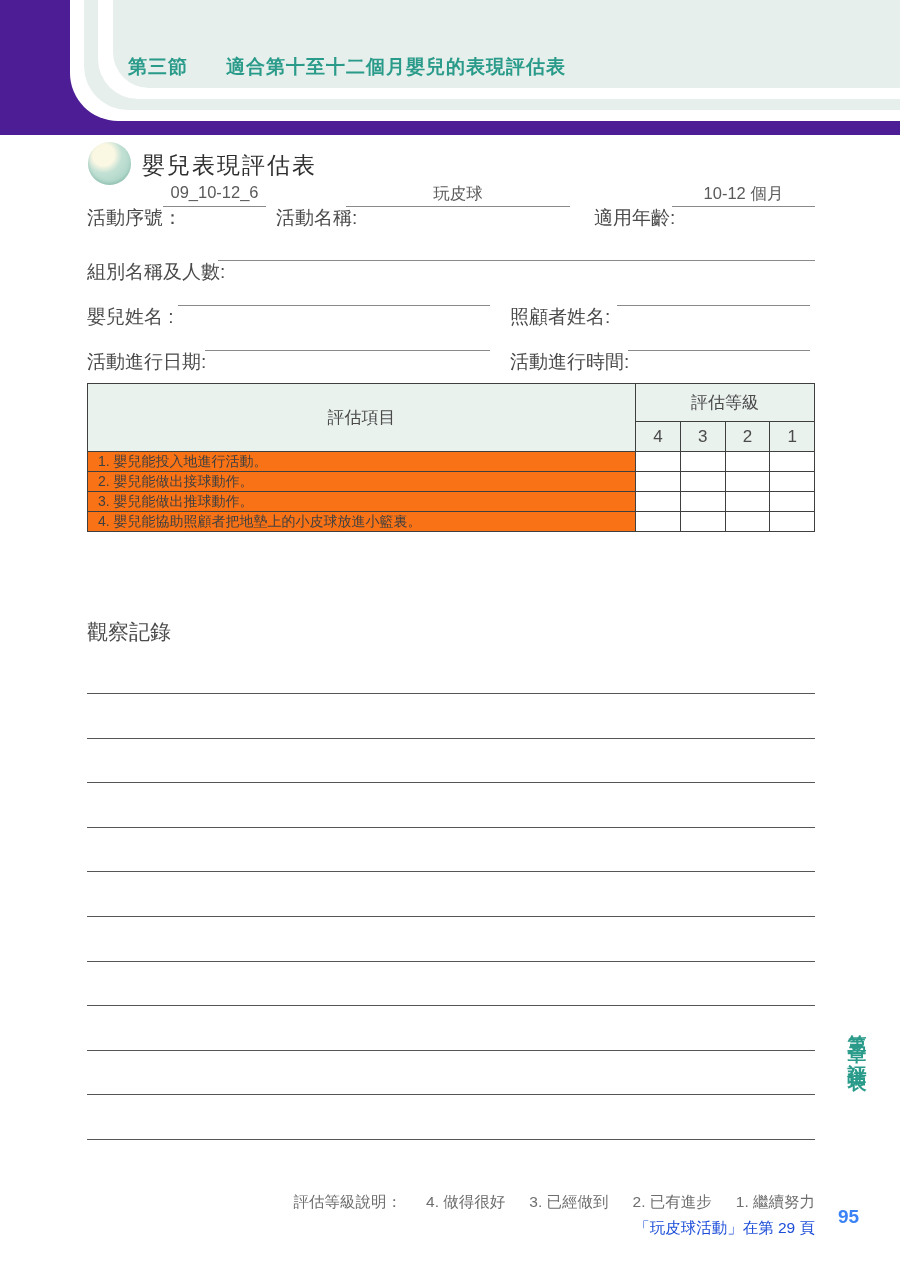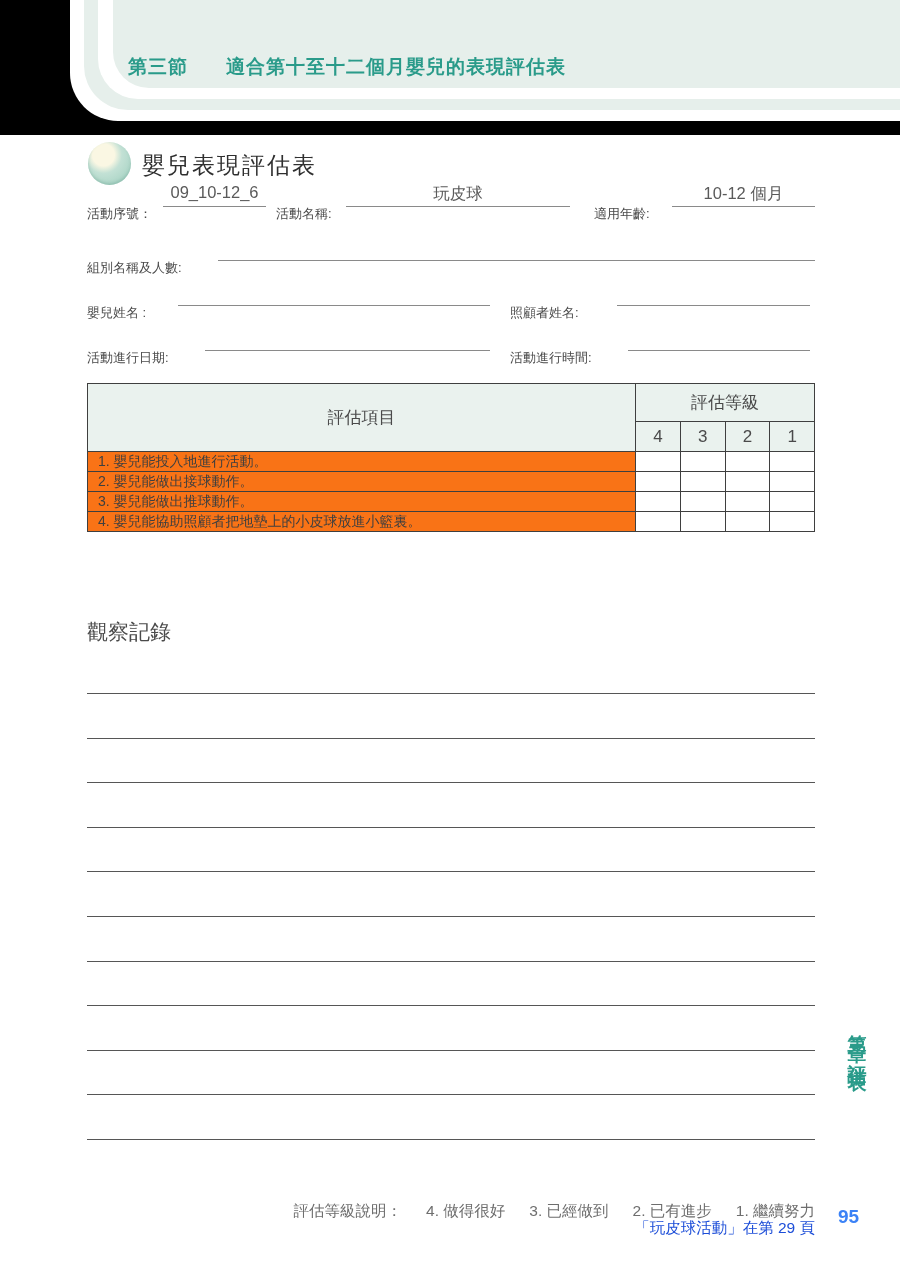--- a/index.html
+++ b/index.html
@@ -5,21 +5,21 @@
   * { margin:0; padding:0; box-sizing:border-box; }
   html,body { background:#fff; }
   body { font-family:"Liberation Sans","DejaVu Sans",sans-serif; }
   #page {
     position:relative; width:900px; height:1274px; background:#ffffff;
     overflow:hidden; margin:0 auto;
   }
 
   
   .band { position:absolute; top:0; left:0; width:900px; height:135px;
-          background:#000000; overflow:hidden; }
+          background:#4c1d95; overflow:hidden; }
   .frame { position:absolute; top:-60px; width:900px; }
   .frame-a { left:70px;  height:181px; background:#ffffff; border-radius:48px; }
   .frame-b { left:84px;  height:170px; background:#e6efeb; border-radius:44px; }
   .frame-c { left:98px;  height:159px; background:#ffffff; border-radius:40px; }
   .frame-d { left:113px; height:148px; background:#e6efeb; border-radius:36px; }
   .band-text { position:absolute; left:128px; top:54px; font-size:19px;
                font-weight:bold; color:#2a9b8a; letter-spacing:1px; }
   .band-text .sec-no { margin-right:38px; }
 
   
@@ -27,21 +27,21 @@
     position:absolute; left:88px; top:142px; width:43px; height:43px;
     border-radius:50%;
     background:radial-gradient(circle at 36% 30%, #faf7e3 0 27%, #c3e1d5 45%,
                #b1d8ca 70%, #99cbbb 92%, #8cc2b2 100%);
     box-shadow: inset 0 -2px 3px rgba(120,170,155,.45);
   }
   .doc-title { position:absolute; left:142px; top:150px; font-size:23px;
                font-weight:500; color:#2f2f2f; letter-spacing:2px; }
 
   
-  .flabel { position:absolute; font-size:13px; color:#4a4a4a; white-space:nowrap; }
+  .flabel { position:absolute; font-size:19px; color:#4a4a4a; white-space:nowrap; }
   .fline  { position:absolute; border-bottom:1.5px solid #8a8a8a; height:24px;
             text-align:center; font-size:16.5px; color:#5a5a5a; }
 
   
   table.assess { position:absolute; left:87px; top:383px; width:728px;
                  border-collapse:collapse; table-layout:fixed; }
   table.assess th, table.assess td { border:1.5px solid #3f3f3f; }
   table.assess th { background:#eaf2ee; font-weight:400; color:#4a4a4a;
                     font-size:17px; text-align:center; }
   th.item-head { width:548px; }
@@ -50,21 +50,21 @@
   td.item-cell { height:20px; font-size:14px; color:#3f3f3f;
                  padding-left:10px; background:#f97316; }
   td.rate-cell { background:#fff; }
 
   
   .obs-label { position:absolute; left:87px; top:618px; font-size:21px; color:#4a4a4a; }
   .obs-line { position:absolute; left:87px; width:728px; border-bottom:1.5px solid #565656; }
 
   
   .legend { position:absolute; top:1192px; right:85px; font-size:15.5px;
-            color:#6e6e6e; white-space:nowrap;margin-top:9px; }
+            color:#6e6e6e; white-space:nowrap; }
   .legend-item { margin-left:24px; }
   .ref-note { position:absolute; top:1218px; right:85px; font-size:15.5px;
               color:#1d4ed8; white-space:nowrap; }
 
   
   .chapter-tab { position:absolute; left:844px; top:1020px;
                  writing-mode:vertical-rl; text-orientation:upright;
                  font-size:19px; font-weight:bold; color:#2a9b8a;
                  letter-spacing:4px; }
   .chapter-tab .sub { margin-top:16px; }

